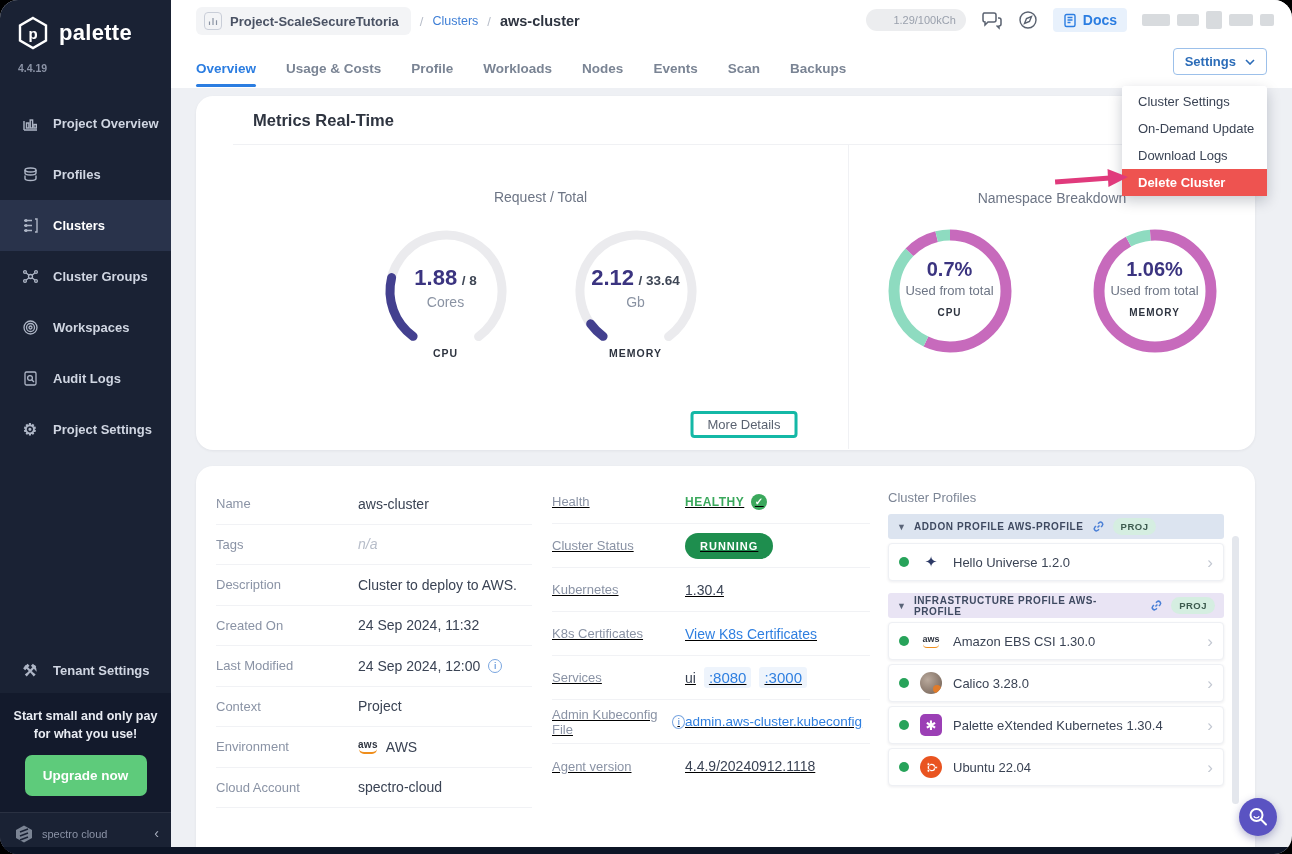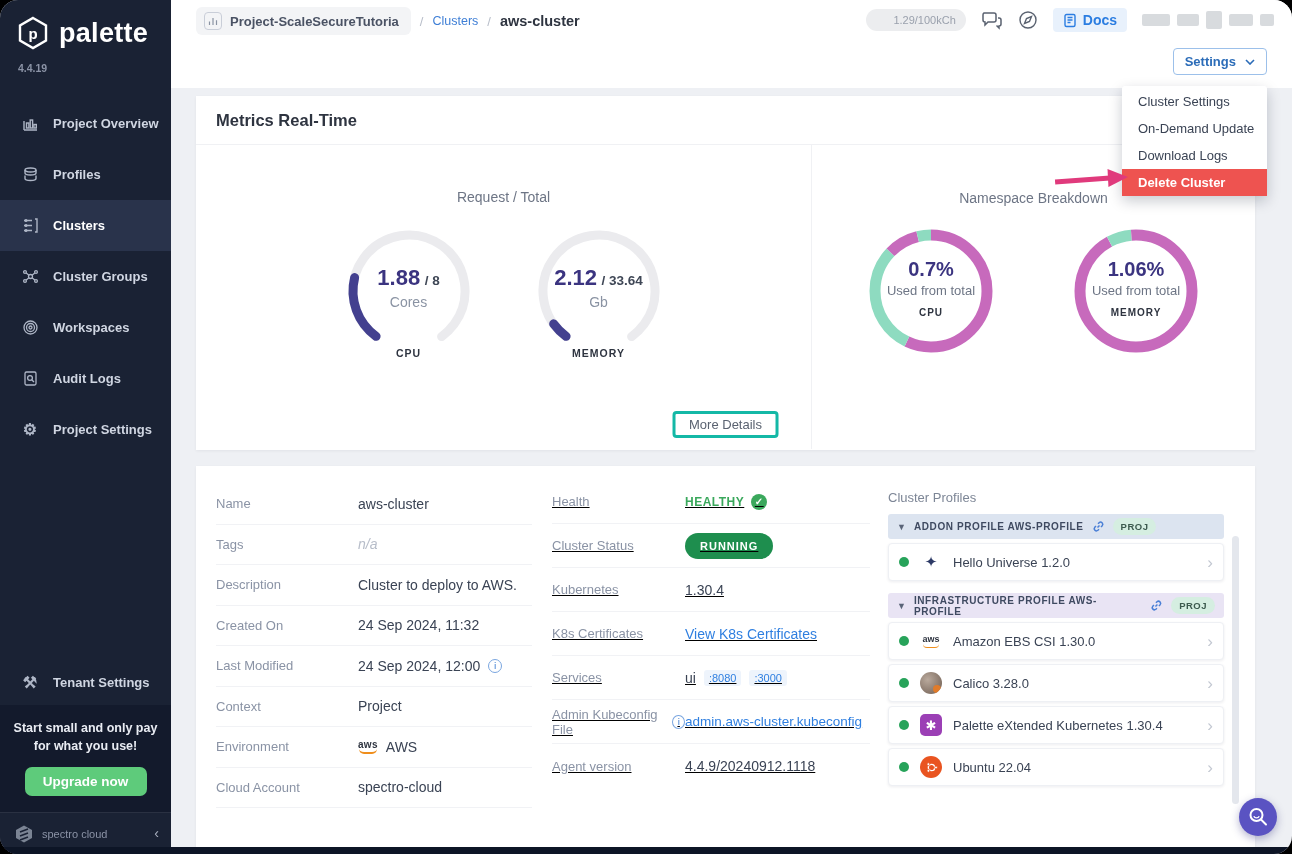--- a/index.html
+++ b/index.html
@@ -4,32 +4,32 @@
 <style>
   html,body{margin:0;padding:0;background:#000;}
   *{box-sizing:border-box;}
   .screen{position:relative;width:1292px;height:854px;margin:0 auto;border-radius:18px;overflow:hidden;
     background:#eef0f4;font-family:"Liberation Sans",sans-serif;-webkit-font-smoothing:antialiased;}
 
   
   .sidebar{position:absolute;left:0;top:0;bottom:0;width:171px;background:#1a2234;color:#ccd3e0;z-index:5;}
   .logo-row{display:flex;align-items:center;gap:9px;padding:16px 0 0 16px;}
   .logo-row svg{flex:0 0 auto;}
-  .brand{font-size:27px;font-weight:bold;color:#fff;letter-spacing:.3px;}
+  .brand{font-size:22px;font-weight:bold;color:#fff;letter-spacing:.3px;}
   .version{padding:12px 0 0 18px;font-size:10.5px;color:#8b93a6;font-weight:600;}
   .nav{margin-top:24px;}
   .nav-item{display:flex;align-items:center;gap:13px;height:51px;padding-left:20px;font-size:13px;font-weight:600;color:#d0d6e2;cursor:pointer;}
   .nav-item .ni{width:20px;display:flex;justify-content:center;color:#aeb6c6;}
   .nav-item.active{background:#29334b;color:#fff;}
   .sidebar-bottom{position:absolute;left:0;right:0;bottom:0;}
   .tenant{display:flex;align-items:center;gap:13px;height:44px;padding-left:20px;font-size:13px;font-weight:600;color:#d0d6e2;}
   .tenant .ni{width:20px;display:flex;justify-content:center;font-size:16px;color:#aeb6c6;}
   .promo{background:#131a2c;padding:14px 12px 16px;text-align:center;}
   .promo-text{font-size:12.5px;font-weight:bold;color:#e9ecf3;line-height:1.45;}
-  .promo-btn{margin:12px auto 0;display:block;width:122px;padding:7px 0;background:#5ecb7b;color:#ffffff;
+  .promo-btn{margin:12px auto 0;display:block;width:122px;padding:13px 0;background:#5ecb7b;color:#ffffff;
     font-size:13.5px;font-weight:bold;border:none;border-radius:7px;cursor:pointer;font-family:inherit;}
   .side-footer{position:relative;display:flex;align-items:center;gap:8px;height:42px;padding-left:14px;border-top:1px solid rgba(255,255,255,.07);background:#1a2234;}
   .side-footer .sf-text{font-size:11px;color:#8b93a6;}
   .collapse{position:absolute;right:12px;top:12px;color:#aab1c0;font-size:14px;cursor:pointer;}
 
   
   .main{position:absolute;left:171px;top:0;right:0;bottom:0;}
   .topbar{position:relative;height:88px;background:#fff;}
   .crumb-row{position:absolute;left:25px;top:7px;display:flex;align-items:center;}
   .proj-pill{display:flex;align-items:center;gap:8px;background:#f3f4f6;border-radius:6px;padding:5px 12px 5px 8px;cursor:pointer;}
@@ -50,21 +50,21 @@
   .tabs{position:absolute;left:25px;top:48px;height:40px;display:flex;gap:30px;}
   .tab{position:relative;display:flex;align-items:center;font-size:13.5px;font-weight:600;color:#7a8494;cursor:pointer;}
   .tab.active{color:#2b7de1;}
   .tab.active::after{content:"";position:absolute;left:0;right:0;bottom:1px;height:3px;background:#2b7de1;border-radius:2px;}
   .settings-btn{position:absolute;right:25px;top:48px;height:27px;padding:0 11px;display:flex;align-items:center;gap:9px;
     background:#fff;border:1px solid #9cc0ea;border-radius:4px;font-size:13px;font-weight:600;color:#2b6cb8;cursor:pointer;font-family:inherit;}
 
   .content{position:absolute;left:0;right:0;top:88px;bottom:0;}
 
   
-  .card{position:absolute;background:#fff;border-radius:0;box-shadow:0 1px 3px rgba(16,24,40,.06);}
+  .card{position:absolute;background:#fff;border-radius:17px;box-shadow:0 1px 3px rgba(16,24,40,.06);padding-left:37px;}
   .metrics-card{left:25px;top:8px;width:1059px;height:354px;}
   .m-head{height:49px;display:flex;align-items:center;justify-content:space-between;padding:0 20px;border-bottom:1px solid #f0f1f4;}
   .m-title{font-size:16.5px;font-weight:bold;color:#2e3440;}
   .m-clip{font-size:12px;color:#7a8494;}
   .m-body{position:relative;height:304px;}
   .m-left{position:absolute;left:0;top:0;bottom:0;width:616px;border-right:1px solid #f0f1f4;}
   .m-right{position:absolute;left:616px;right:0;top:0;bottom:0;}
   .m-sub{margin-top:44px;text-align:center;font-size:14px;color:#6d7585;}
   .gauge-row{display:flex;justify-content:center;gap:40px;margin-top:14px;}
   .gauge{position:relative;width:150px;height:140px;}
@@ -93,21 +93,21 @@
   .kv-label{flex:0 0 142px;font-size:13px;color:#8a93a5;display:flex;align-items:center;gap:5px;}
   .col2 .kv-label{flex:0 0 133px;}
   .kv-value{font-size:14px;color:#3a4354;display:flex;align-items:center;gap:8px;}
   .muted-italic{font-style:italic;color:#b7bdc9;}
   .info-i{display:inline-flex;width:14px;height:14px;border:1px solid #7aa6e0;border-radius:50%;color:#7aa6e0;
     font-size:9px;align-items:center;justify-content:center;font-weight:bold;}
   .healthy{font-size:12px;font-weight:bold;letter-spacing:.5px;color:#3aa85c;display:flex;align-items:center;gap:7px;}
   .chk{width:16px;height:16px;border-radius:50%;background:#3aa85c;color:#fff;font-size:10px;display:flex;align-items:center;justify-content:center;}
   .running-pill{background:#1e8e4e;color:#fff;font-size:11px;font-weight:bold;letter-spacing:1px;padding:7px 15px;border-radius:16px;cursor:default;}
   .link{color:#2f7fe0;cursor:pointer;}
-  .port-chip{color:#2f7fe0;background:#eef4fc;border-radius:3px;padding:2px 5px;font-size:11px;cursor:pointer;}
+  .port-chip{color:#2f7fe0;background:#eef4fc;border-radius:3px;padding:2px 5px;font-size:15px;cursor:pointer;}
   .api-val{font-size:13.5px;color:#3a4354;}
   .copy-btn{width:25px;height:25px;border:1px solid #e2e5ea;background:#f7f8fa;border-radius:5px;color:#4a5264;
     display:flex;align-items:center;justify-content:center;cursor:pointer;}
   .aws-logo{display:inline-flex;flex-direction:column;align-items:center;line-height:1;}
   .aws-word{font-size:10px;font-weight:bold;color:#2e3440;letter-spacing:.3px;}
   .aws-smile{width:18px;height:5px;border-bottom:2px solid #ef8e1c;border-radius:0 0 9px 9px;margin-top:-1px;}
 
   
   .col3{position:absolute;left:692px;top:24px;width:336px;}
   .cp-title{font-size:13px;color:#7d8696;margin-bottom:9px;}
@@ -291,20 +291,30 @@
         </div>
         <div class="blur-blocks">
           <span class="bb" style="width:28px;height:12px;"></span>
           <span class="bb" style="width:22px;height:12px;"></span>
           <span class="bb" style="width:16px;height:18px;"></span>
           <span class="bb" style="width:24px;height:12px;"></span>
           <span class="bb" style="width:14px;height:12px;"></span>
         </div>
       </div>
 
+      <div class="tabs">
+        <div class="tab active">Overview</div>
+        <div class="tab">Usage &amp; Costs</div>
+        <div class="tab">Profile</div>
+        <div class="tab">Workloads</div>
+        <div class="tab">Nodes</div>
+        <div class="tab">Events</div>
+        <div class="tab">Scan</div>
+        <div class="tab">Backups</div>
+      </div>
 
       <button class="settings-btn">
         <span>Settings</span>
         <svg width="10" height="6" viewBox="0 0 10 6" fill="none" stroke="#2b6cb8" stroke-width="1.6">
             <path d="M1 1 L5 5 L9 1"></path>
           </svg>
       </button>
     </div>
 
     <div class="content">

